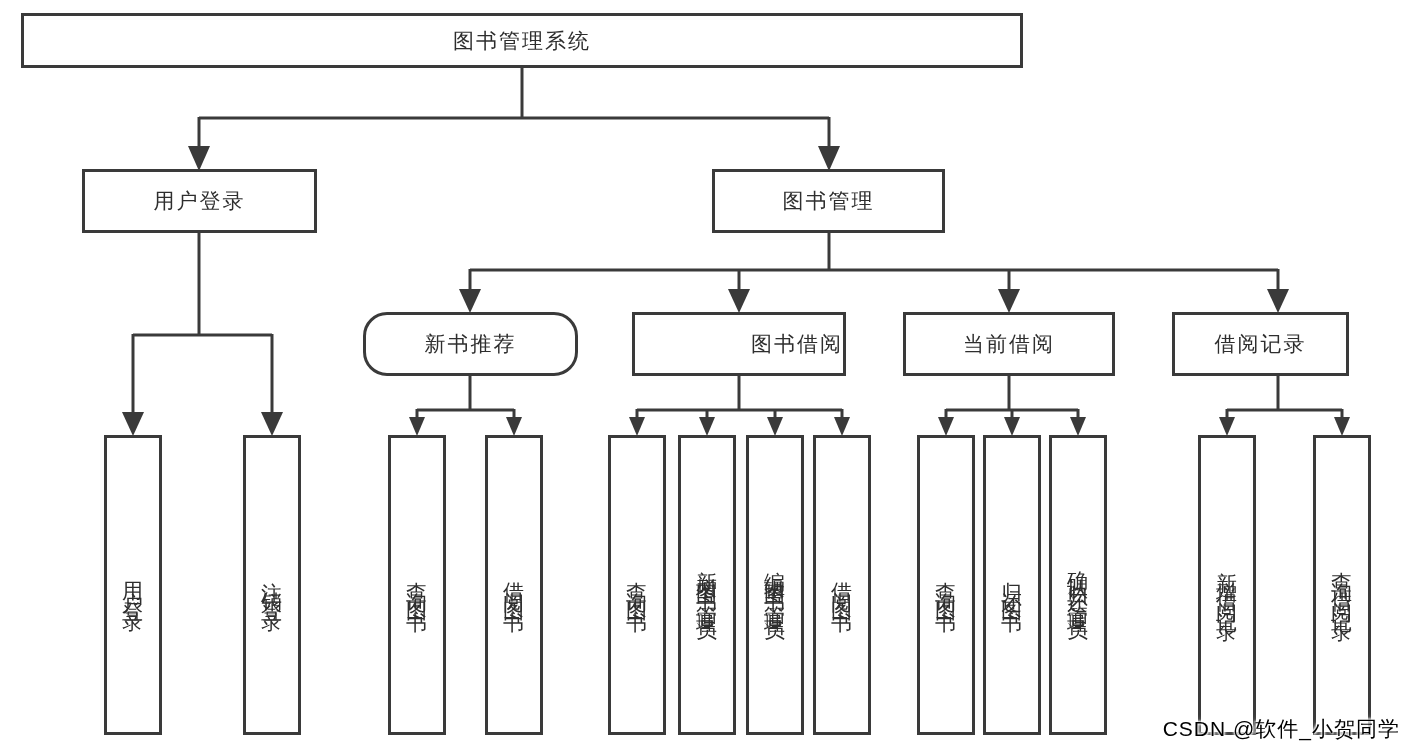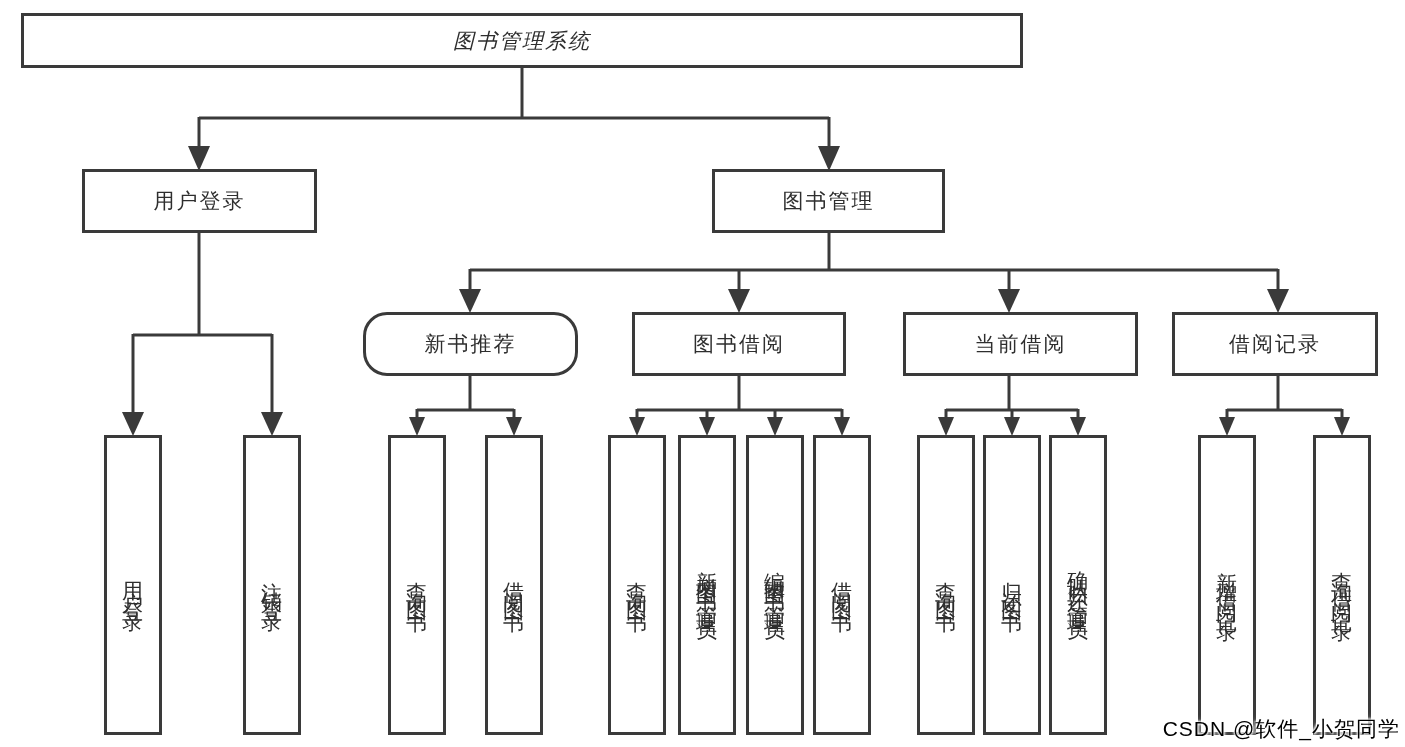--- a/index.html
+++ b/index.html
@@ -155,41 +155,41 @@
       <path d="M1227 410 H1342"></path>
       <path d="M1227 409 V419"></path>
       <path d="M1342 409 V419"></path>
     </g>
     <g fill="#3a3a3a">
       <path d="M1219 417 L1235 417 L1227 436 Z"></path>
       <path d="M1334 417 L1350 417 L1342 436 Z"></path>
     </g>
   </svg>
 
-  <div class="node" style="left:21px; top:13px; width:1002px; height:55px;font-style:italic;">
+  <div class="node" style="left:21px; top:13px; width:1002px; height:55px;">
     <span class="hlabel">图书管理系统</span>
   </div>
 
   <div class="node" style="left:82px; top:169px; width:235px; height:64px;">
     <span class="hlabel">用户登录</span>
   </div>
   <div class="node" style="left:712px; top:169px; width:233px; height:64px;">
     <span class="hlabel">图书管理</span>
   </div>
 
   <div class="node" style="left:363px; top:312px; width:215px; height:64px;border-radius:24px;">
     <span class="hlabel">新书推荐</span>
   </div>
-  <div class="node" style="left:632px; top:312px; width:214px; height:64px;">
+  <div class="node" style="left:632px; top:312px; width:214px; height:64px;justify-content:flex-end;">
     <span class="hlabel">图书借阅</span>
   </div>
-  <div class="node" style="left:903px; top:312px; width:235px; height:64px;">
+  <div class="node" style="left:903px; top:312px; width:212px; height:64px;">
     <span class="hlabel">当前借阅</span>
   </div>
-  <div class="node" style="left:1172px; top:312px; width:206px; height:64px;">
+  <div class="node" style="left:1172px; top:312px; width:177px; height:64px;">
     <span class="hlabel">借阅记录</span>
   </div>
 
   <div class="node leaf" style="left:104px;">
     <span class="vtext">用户登录</span>
   </div>
   <div class="node leaf" style="left:243px;">
     <span class="vtext">注销登录</span>
   </div>
 

